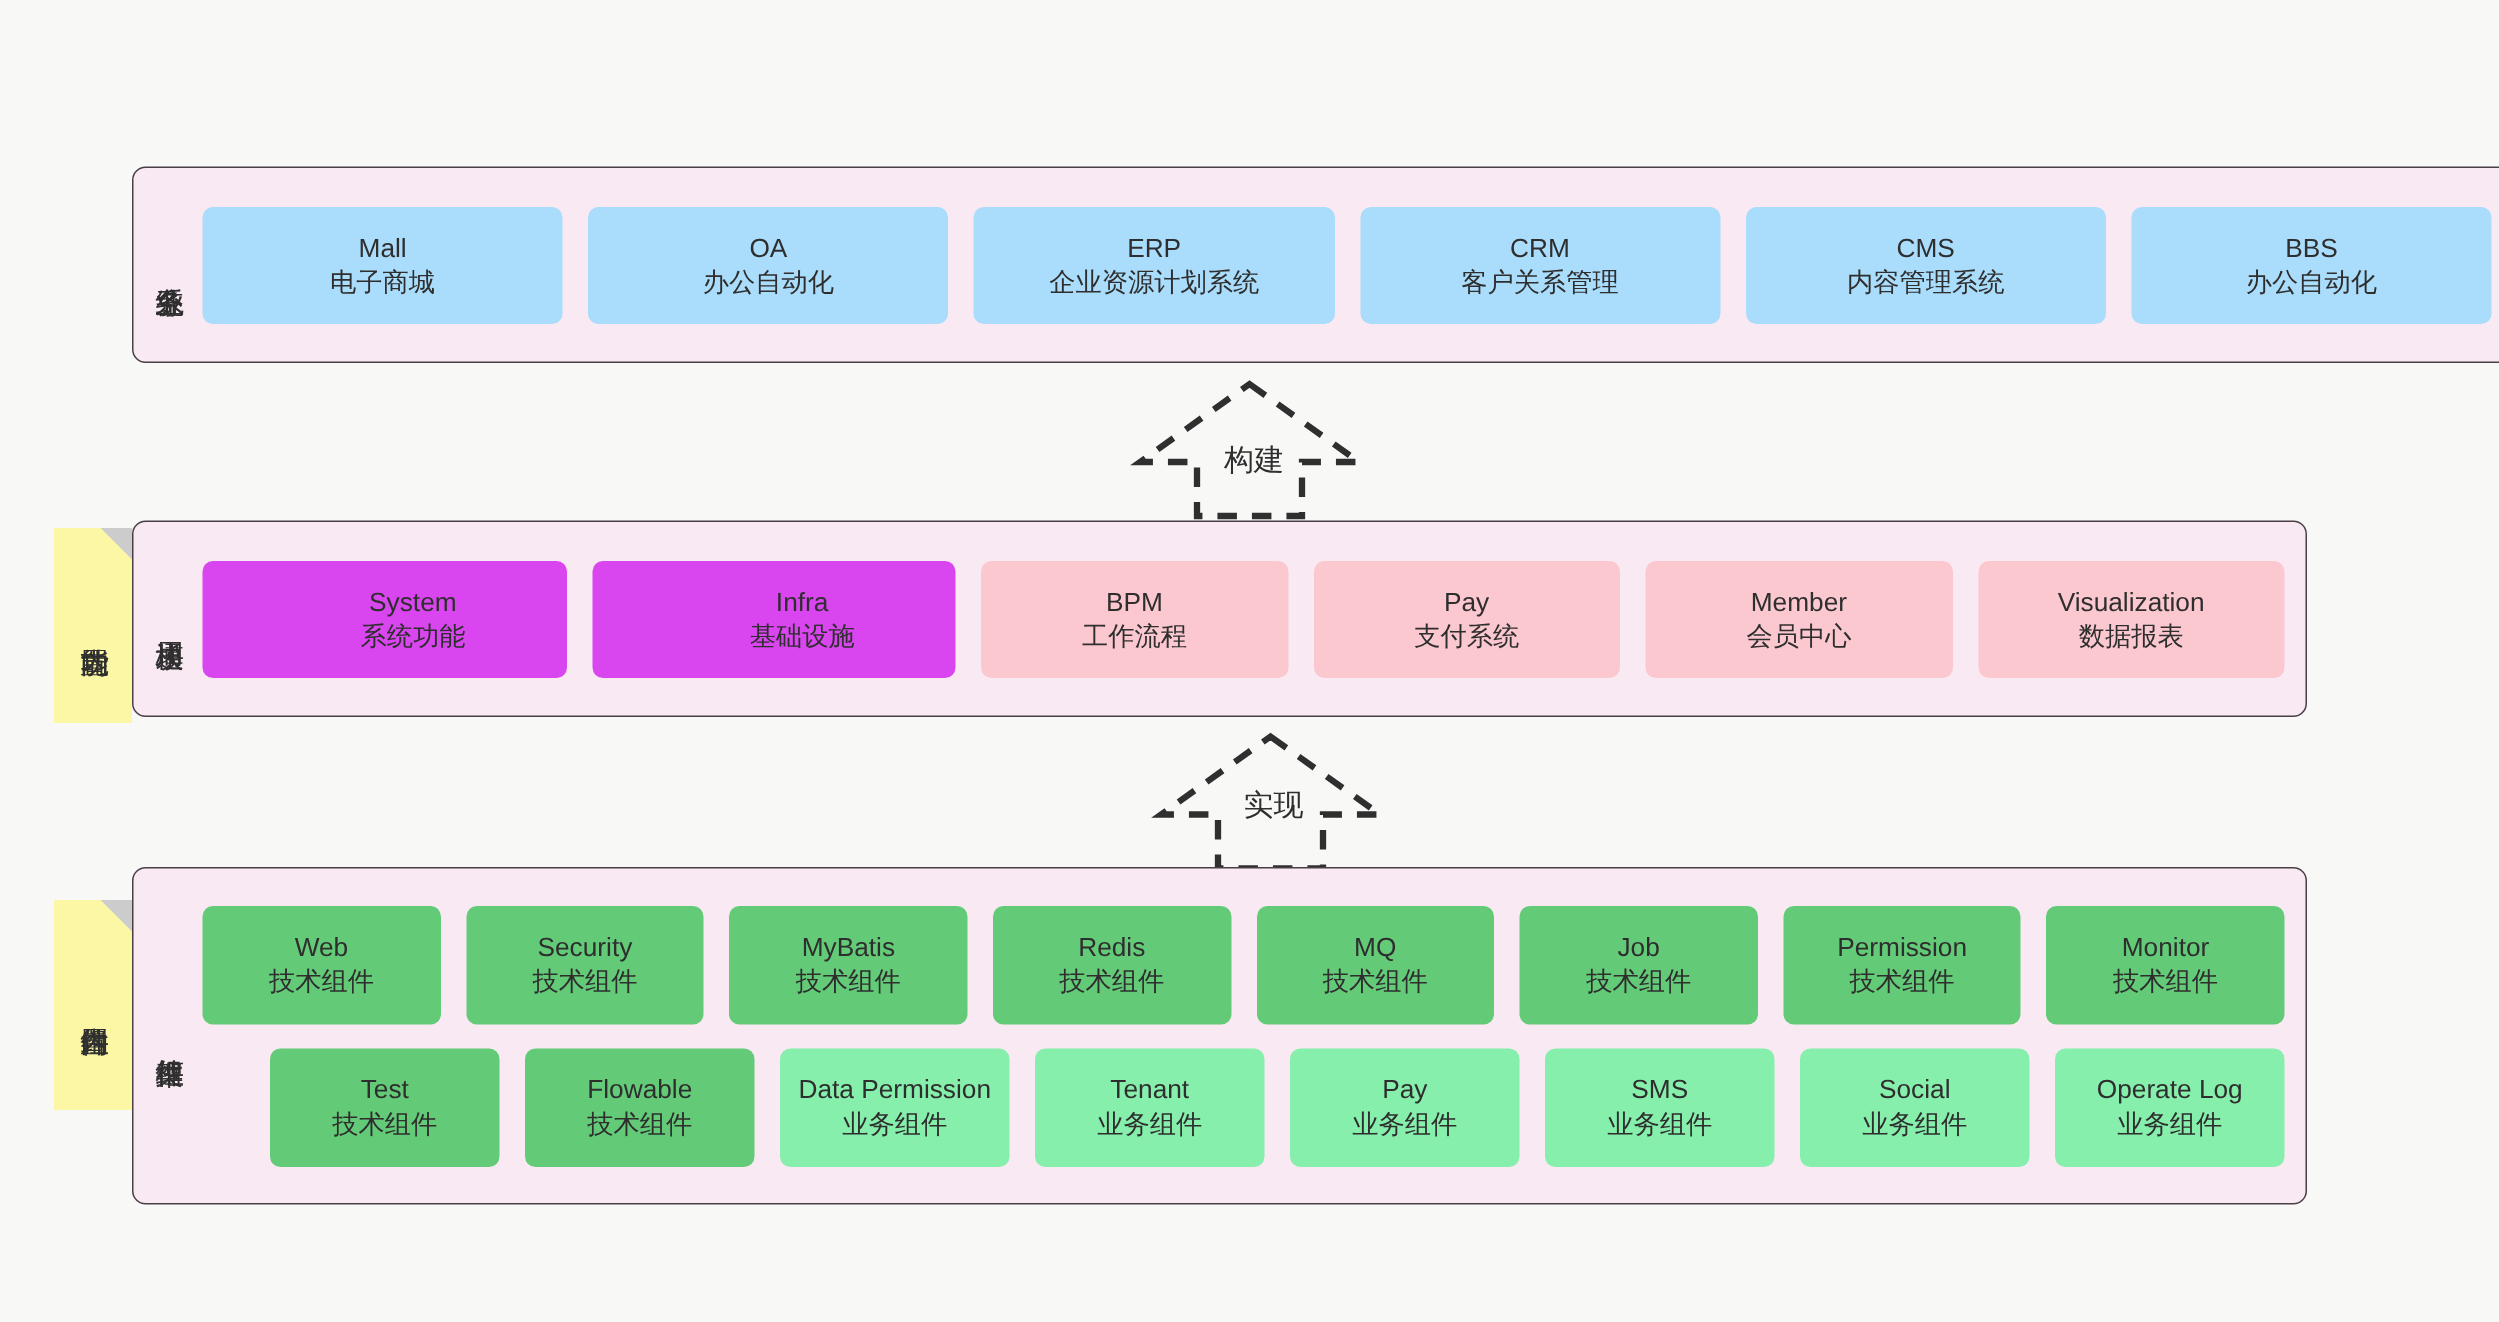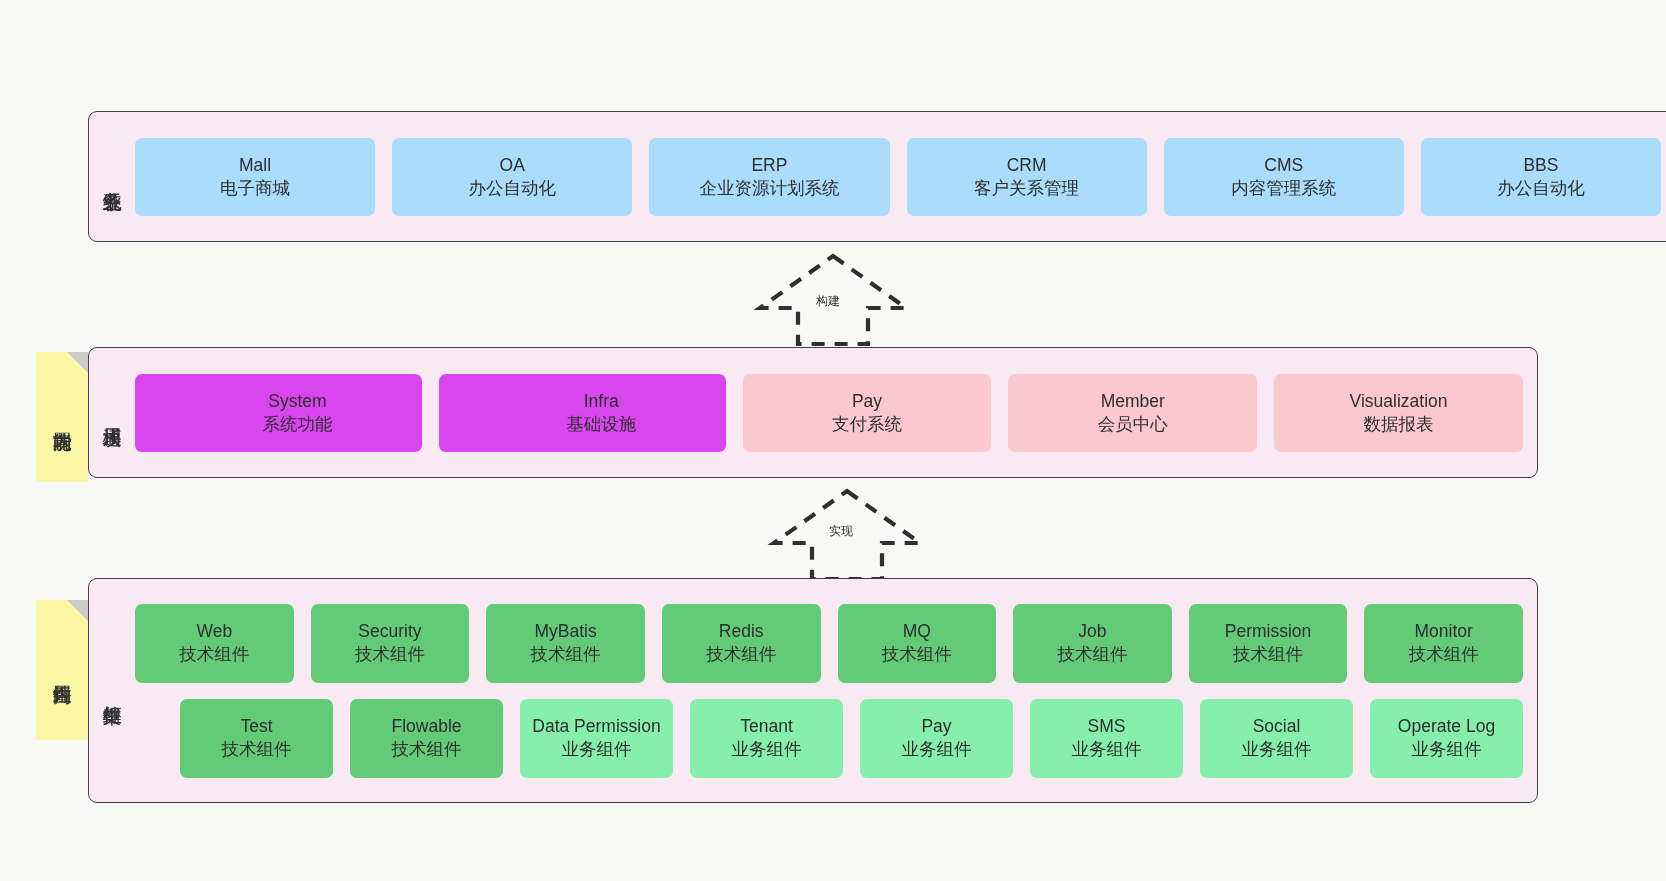--- a/index.html
+++ b/index.html
@@ -127,21 +127,21 @@
     border-top: 21px solid #cccccc;
     border-left: 21px solid transparent;
   }
   #sticky-modules   { left: 36px; top: 352px; height: 130px; }
   #sticky-framework { left: 36px; top: 600px; height: 140px; }
 
   
   .rel-arrow { position: absolute; }
   .rel-label {
     position: absolute;
-    font-size: 12px;
+    font-size: 20px;
     color: #2f2f2f;
     background: #f8f8f7;
     padding: 0 2px;
     white-space: nowrap;
     user-select: none;
   }
 
   #rel-build  { left: 748px; top: 252px;  width: 170px; height: 95px; }
   #rel-build-label  { left: 814px; top: 293px; }
 
@@ -210,20 +210,24 @@
         <div class="node red">
           <span class="t1">System</span>
           <span class="t2">系统功能</span>
         </div>
 
         <div class="node red">
           <span class="t1">Infra</span>
           <span class="t2">基础设施</span>
         </div>
 
+        <div class="node pink">
+          <span class="t1">BPM</span>
+          <span class="t2">工作流程</span>
+        </div>
 
         <div class="node pink">
           <span class="t1">Pay</span>
           <span class="t2">支付系统</span>
         </div>
 
         <div class="node pink">
           <span class="t1">Member</span>
           <span class="t2">会员中心</span>
         </div>

